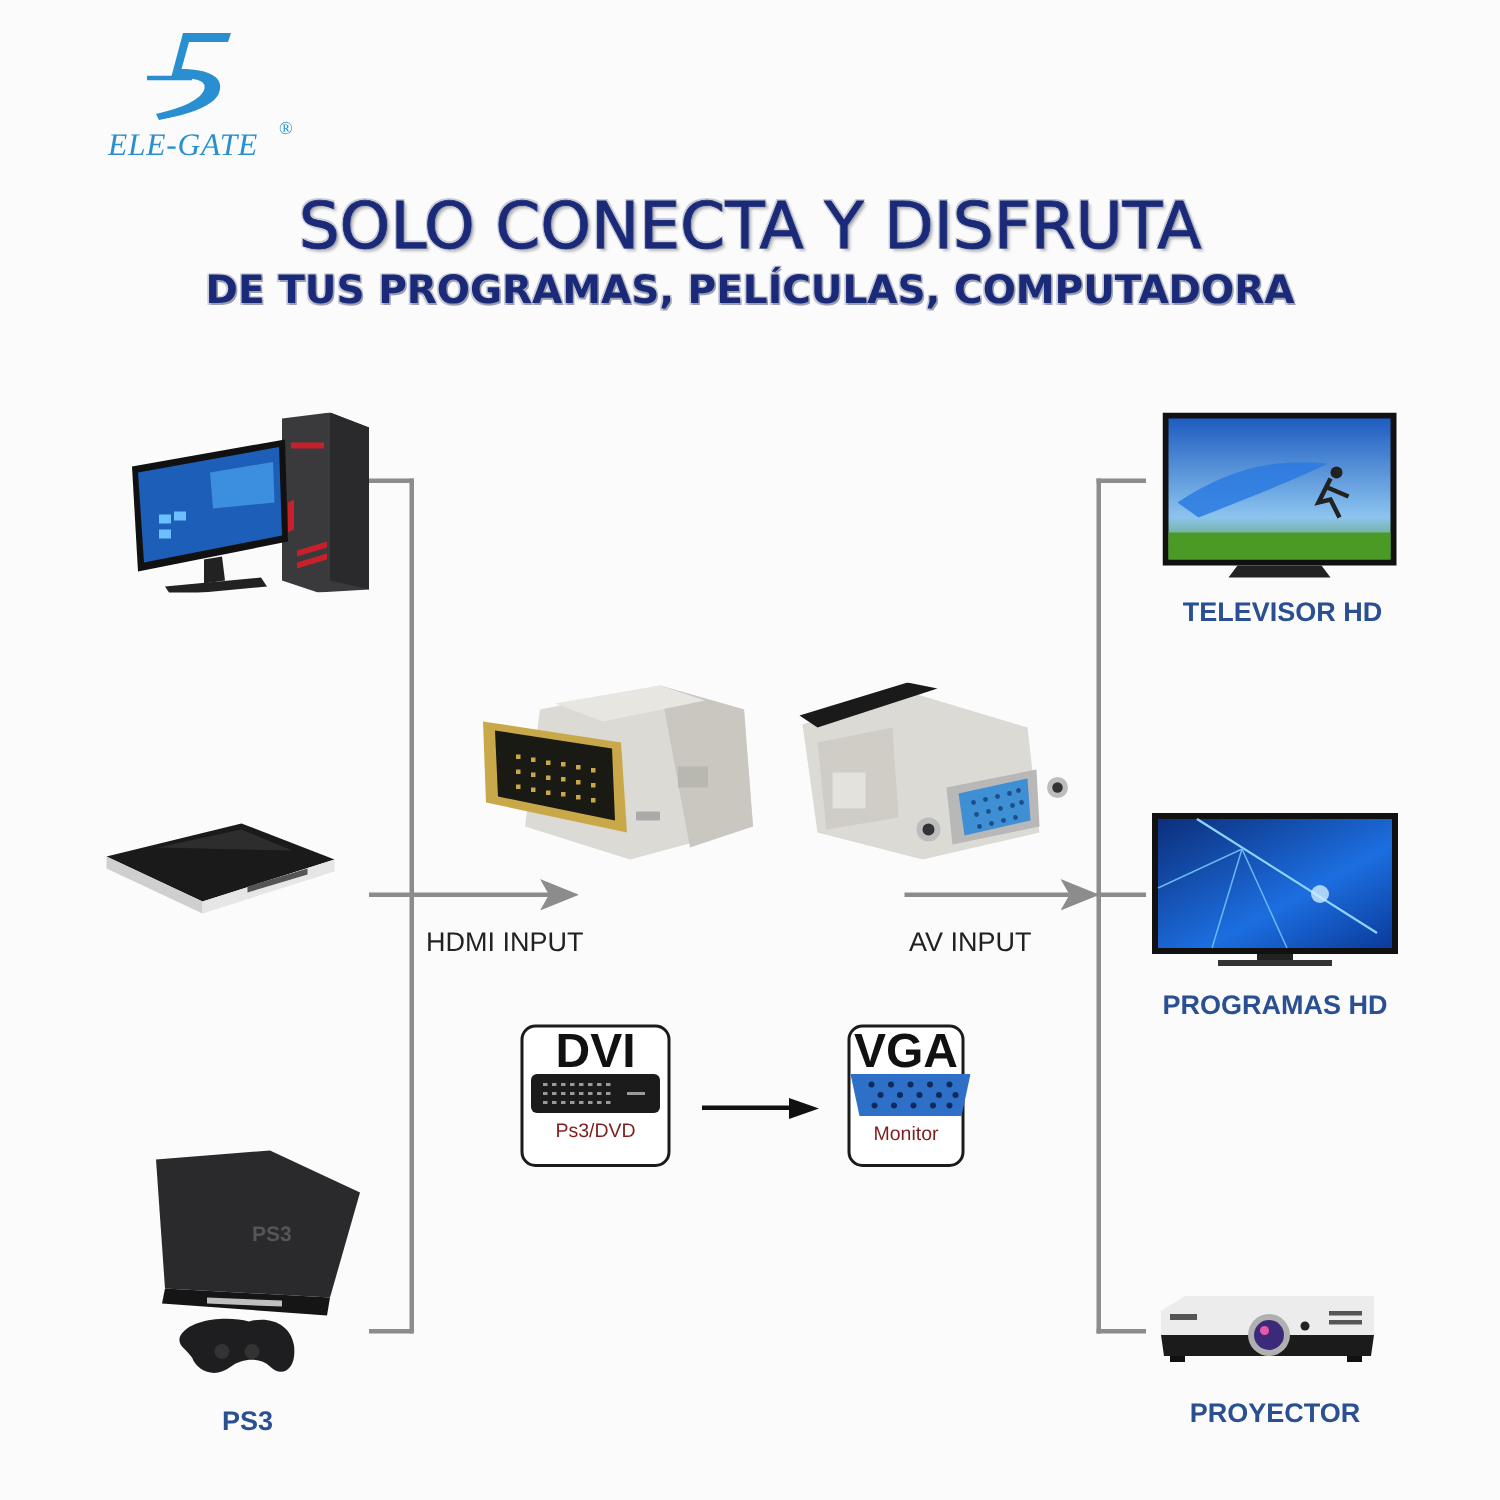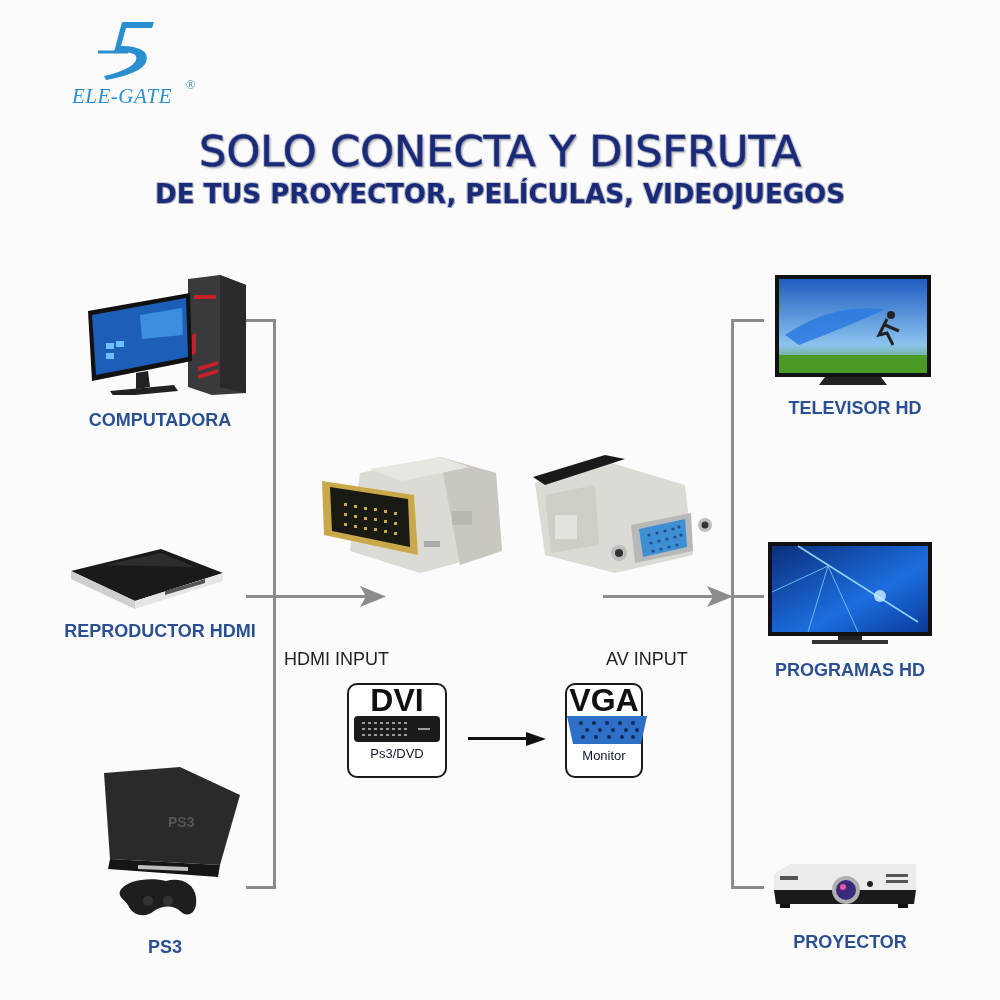--- a/index.html
+++ b/index.html
@@ -67,59 +67,58 @@
   }
 
   
   .line { background: #8c8c8c; }
 
   .flow-label {
     font-family: "Liberation Sans", sans-serif;
     font-size: 18px;
     color: #222;
     white-space: nowrap;
-    margin-top: 31px;
   }
 
   
   .conv-box {
     border: 2px solid #1b1b1b;
     border-radius: 10px;
     background: #fff;
     text-align: center;
   }
   .conv-title {
     font-family: "Liberation Sans", sans-serif;
     font-weight: bold;
     font-size: 32px;
     color: #111;
     line-height: 26px;
     margin-top: 2px;
   }
   .conv-sub {
     font-family: "Liberation Sans", sans-serif;
     font-size: 13px;
-    color: #0f172a;
+    color: #7f1d1d;
     margin-top: 4px;
   }
 </style>
 </head>
 <body>
 
 <div class="abs logo">
   <svg class="abs logo-mark" viewBox="0 0 70 66">
     <path d="M34 4 L66 4 L64 10 L38 10 L33 28 C52 28 62 34 58 44 C55 52 40 58 18 62 L16 58 C34 54 46 48 48 42 C50 36 44 34 30 34 L26 34 Z" fill="#2a8fd0"></path>
     <path d="M10 34 L40 34" stroke="#2a8fd0" stroke-width="3"></path>
   </svg>
   <div class="abs logo-text">ELE-GATE</div>
   <div class="abs logo-reg">®</div>
 </div>
 
 <div class="abs headline">SOLO CONECTA Y DISFRUTA</div>
-<div class="abs subhead">DE TUS PROYECTOR, PELÍCULAS, VIDEOJUEGOS</div>
+<div class="abs subhead">DE TUS PROGRAMAS, PELÍCULAS, COMPUTADORA</div>
 
 <div class="abs line" style="left:246px; top:319px; width:29px; height:3px;"></div>
 <div class="abs line" style="left:273px; top:319px; width:3px; height:570px;"></div>
 <div class="abs line" style="left:246px; top:886px; width:29px; height:3px;"></div>
 
 <div class="abs line" style="left:246px; top:595px; width:120px; height:3px;"></div>
 <svg class="abs" style="left:360px; top:586px;" width="26" height="21" viewBox="0 0 26 21">
   <polygon points="0,0 26,10.5 0,21 6,10.5" fill="#8c8c8c"></polygon>
 </svg>
 <div class="abs flow-label" style="left:284px; top:618px;">HDMI INPUT</div>
@@ -148,32 +147,30 @@
     <polygon points="18,36 120,18 122,86 22,106" fill="#111"></polygon>
     <polygon points="22,40 116,23 118,82 26,100" fill="#1d5fb8"></polygon>
     <polygon points="70,40 112,33 113,60 72,64" fill="#4aa3f0" opacity="0.7"></polygon>
     <rect x="36" y="68" width="8" height="6" fill="#6cc0ff"></rect>
     <rect x="46" y="66" width="8" height="6" fill="#6cc0ff"></rect>
     <rect x="36" y="78" width="8" height="6" fill="#6cc0ff"></rect>
 
     <polygon points="66,98 78,96 80,112 66,114" fill="#222"></polygon>
     <polygon points="40,116 104,110 108,116 44,122" fill="#222"></polygon>
   </svg>
-  <div class="abs dev-label" style="left:0; top:140px; width:200px;">COMPUTADORA</div>
 </div>
 
 <div class="abs" style="left:50px; top:545px; width:220px; height:100px;">
   <svg class="abs" style="left:15px; top:0;" width="160" height="70" viewBox="0 0 160 70">
     <polygon points="6,26 96,4 158,28 70,56" fill="#1a1a1a"></polygon>
     <polygon points="6,26 70,56 70,64 6,34" fill="#cfcfcf"></polygon>
     <polygon points="70,56 158,28 158,36 70,64" fill="#e6e6e6"></polygon>
     <polygon points="100,46 140,34 140,38 100,50" fill="#555"></polygon>
     <polygon points="40,20 96,8 130,22" fill="#3a3a3a" opacity="0.6"></polygon>
   </svg>
-  <div class="abs dev-label" style="left:0; top:76px; width:220px;">REPRODUCTOR HDMI</div>
 </div>
 
 <div class="abs" style="left:70px; top:765px; width:190px; height:200px;">
   <svg class="abs" style="left:10px; top:0;" width="160" height="160" viewBox="0 0 160 160">
     <polygon points="24,8 100,2 160,30 140,100 30,94" fill="#2a2a2c"></polygon>
     <polygon points="30,94 140,100 138,112 28,104" fill="#151515"></polygon>
     <polygon points="58,100 108,102 108,106 58,104" fill="#bfbfbf"></polygon>
     <text x="88" y="62" fill="#555" font-size="14" font-family="Liberation Sans, sans-serif" font-weight="bold">PS3</text>
 
     <path d="M40,126 C46,114 72,112 86,116 C100,112 114,118 116,132 C118,148 108,154 100,146 C94,140 82,140 74,146 C64,154 52,150 48,140 C44,134 38,132 40,126 Z" fill="#1e1e20"></path>

